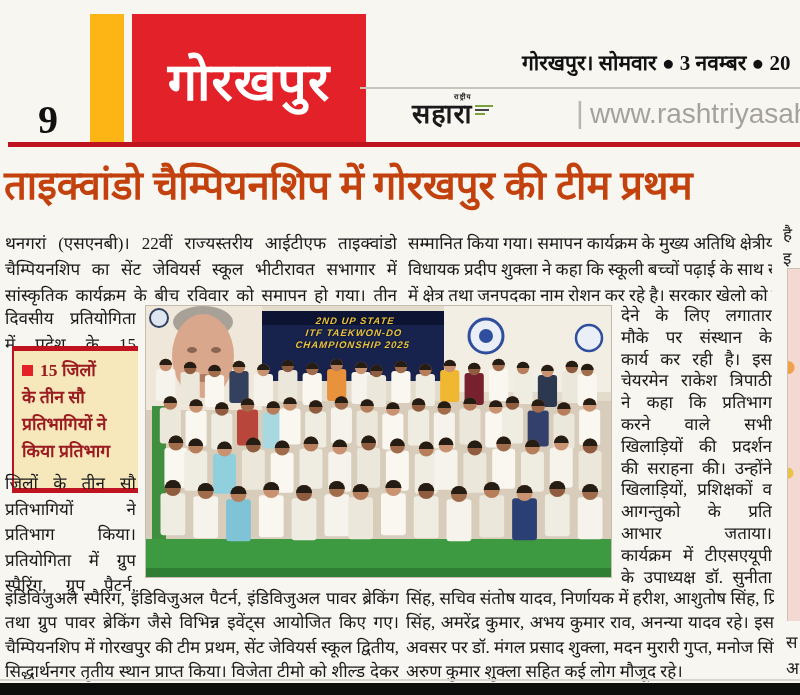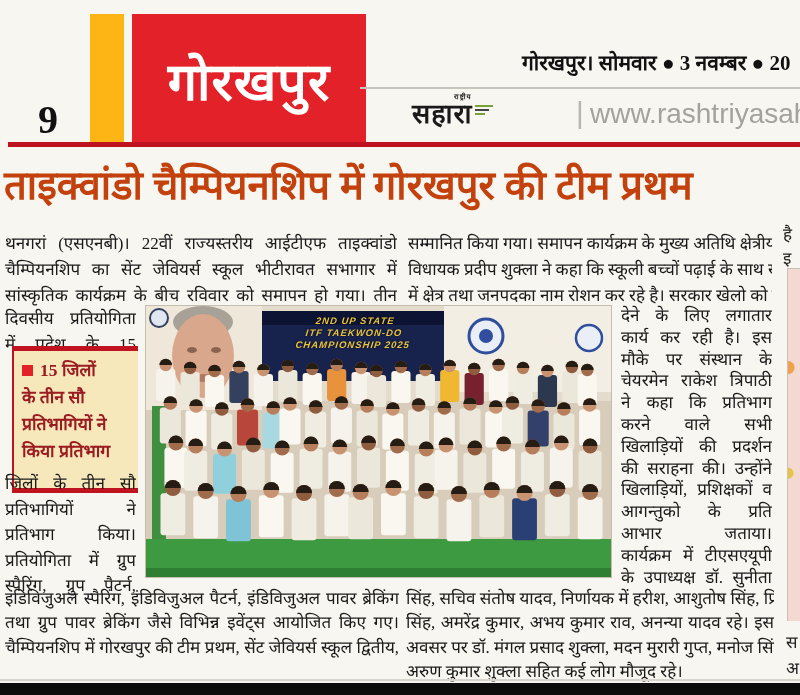--- a/index.html
+++ b/index.html
@@ -114,30 +114,31 @@
       <div class="tl">जिलों के तीन सौ</div>
       <div class="tl">प्रतिभागियों ने</div>
       <div class="tl">प्रतिभाग किया।</div>
       <div class="tl">प्रतियोगिता में ग्रुप</div>
       <div class="tl">स्पैरिंग, ग्रुप पैटर्न,</div>
     </div>
   <div class="abs body-block colD">
       <div class="tl">इंडिविजुअल स्पैरिंग, इंडिविजुअल पैटर्न, इंडिविजुअल पावर ब्रेकिंग</div>
       <div class="tl">तथा ग्रुप पावर ब्रेकिंग जैसे विभिन्न इवेंट्स आयोजित किए गए।</div>
       <div class="tl">चैम्पियनशिप में गोरखपुर की टीम प्रथम, सेंट जेवियर्स स्कूल द्वितीय,</div>
+      <div class="tl">सिद्धार्थनगर तृतीय स्थान प्राप्त किया। विजेता टीमो को शील्ड देकर</div>
     </div>
   <div class="abs body-block colE">
       <div class="tl">सम्मानित किया गया। समापन कार्यक्रम के मुख्य अतिथि क्षेत्रीय</div>
       <div class="tl">विधायक प्रदीप शुक्ला ने कहा कि स्कूली बच्चों पढ़ाई के साथ खेलो</div>
       <div class="tl">में क्षेत्र तथा जनपदका नाम रोशन कर रहे है। सरकार खेलो को बढ़ावा</div>
     </div>
   <div class="abs body-block colF">
       <div class="tl">देने के लिए लगातार</div>
+      <div class="tl">मौके पर संस्थान के</div>
       <div class="tl">कार्य कर रही है। इस</div>
-      <div class="tl">मौके पर संस्थान के</div>
       <div class="tl">चेयरमेन राकेश त्रिपाठी</div>
       <div class="tl">ने कहा कि प्रतिभाग</div>
       <div class="tl">करने वाले सभी</div>
       <div class="tl">खिलाड़ियों की प्रदर्शन</div>
       <div class="tl">की सराहना की। उन्होंने</div>
       <div class="tl">खिलाड़ियों, प्रशिक्षकों व</div>
       <div class="tl">आगन्तुको के प्रति</div>
       <div class="tl">आभार जताया।</div>
       <div class="tl">कार्यक्रम में टीएसएयूपी</div>
       <div class="tl">के उपाध्यक्ष डॉ. सुनीता</div>

